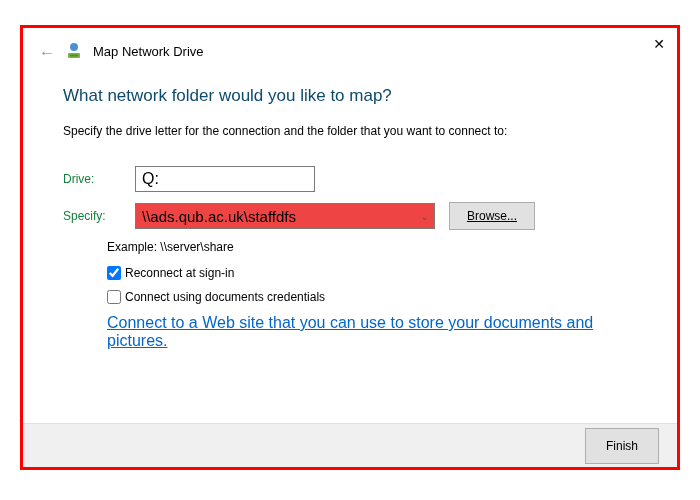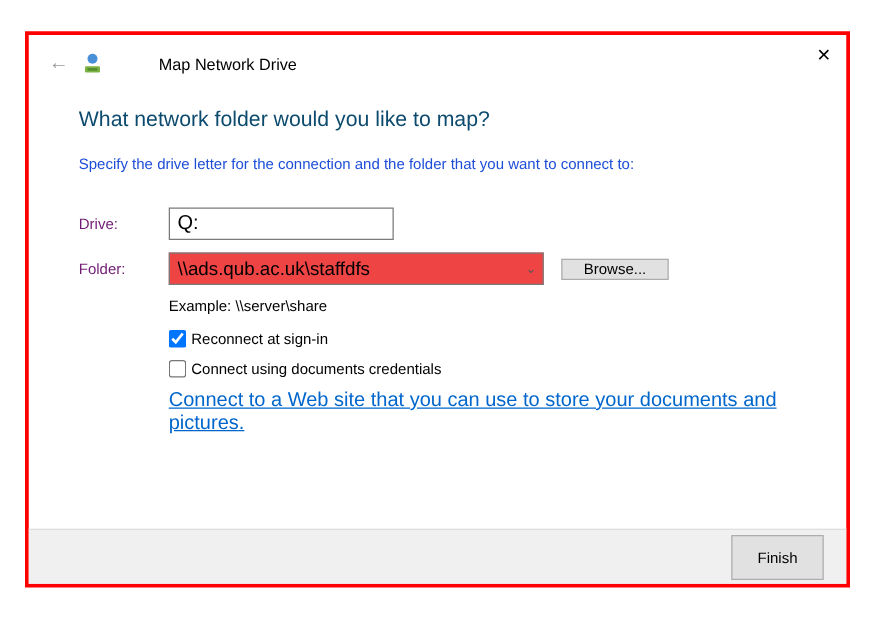--- a/index.html
+++ b/index.html
@@ -42,45 +42,44 @@
     .drive-icon {
       display: inline-block;
       width: 18px;
       height: 18px;
       position: relative;
     }
     .drive-icon svg { width: 18px; height: 18px; }
     .header-title {
       font-size: 13px;
       color: #000;
-      margin-left: 34px;
     }
     .content {
       padding: 18px 40px 10px 40px;
     }
     .main-heading {
       color: #0c4a6e;
       font-size: 17px;
       font-weight: 400;
       margin-bottom: 18px;
     }
     .instruction {
       font-size: 12px;
-      color: #1d4ed8;
+      color: #000000;
       margin-bottom: 28px;
     }
     .form-row {
       display: flex;
       align-items: center;
       margin-bottom: 10px;
     }
     .form-label {
       width: 72px;
       font-size: 12px;
-      color: #701a75;
+      color: #15803d;
     }
     .drive-select {
       width: 180px;
       height: 26px;
       border: 1px solid #7a7a7a;
       font-size: 16px;
       padding: 0 6px;
       font-family: Arial, sans-serif;
       background: #fff;
     }
@@ -102,29 +101,30 @@
       right: 6px;
       top: 50%;
       transform: translateY(-50%);
       pointer-events: none;
       font-size: 10px;
       color: #555;
     }
     .browse-btn {
       margin-left: 14px;
       width: 86px;
-      height: 17px;
+      height: 28px;
       background: #e1e1e1;
       border: 1px solid #adadad;
       font-size: 12px;
       cursor: pointer;
       font-family: inherit;
+      text-decoration: underline;
     }
     .indented {
-      margin-left: 72px;
+      margin-left: 44px;
     }
     .example-text {
       font-size: 12px;
       color: #000;
       margin-bottom: 12px;
     }
     .checkbox-row {
       display: flex;
       align-items: center;
       gap: 4px;
@@ -193,21 +193,21 @@
   <div class="content">
     <h1 class="main-heading">What network folder would you like to map?</h1>
     <p class="instruction">Specify the drive letter for the connection and the folder that you want to connect to:</p>
 
     <div class="form-row">
       <label class="form-label">Drive:</label>
       <input type="text" class="drive-select" value="Q:" style="">
     </div>
 
     <div class="form-row">
-      <label class="form-label">Folder:</label>
+      <label class="form-label">Specify:</label>
       <span class="folder-combo">
         <input type="text" class="folder-input" value="\\ads.qub.ac.uk\staffdfs" style="">
         <span class="folder-dropdown-arrow">⌄</span>
       </span>
       <button class="browse-btn">Browse...</button>
     </div>
 
     <div class="indented example-text">Example: \\server\share</div>
 
     <div class="indented checkbox-row">

